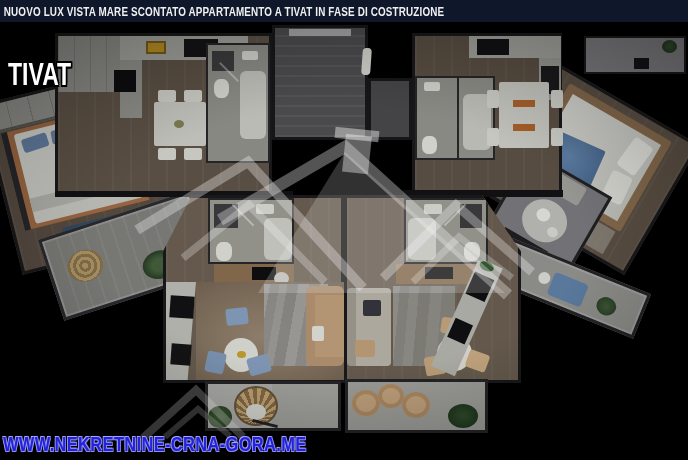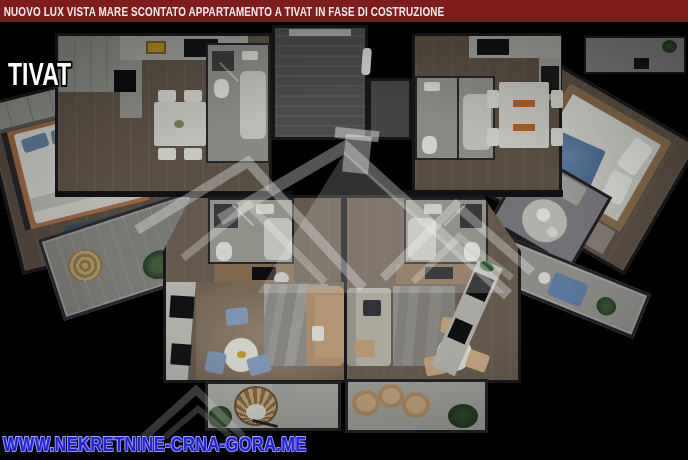--- a/index.html
+++ b/index.html
@@ -4,21 +4,21 @@
 <style>
   html,body{margin:0;padding:0;background:#000;}
   .stage{position:relative;width:688px;height:460px;background:#000;overflow:hidden;
          font-family:"Liberation Sans",sans-serif;}
   .a{position:absolute;}
   .plan{position:absolute;inset:0;filter:saturate(.85) brightness(.96);}
   .wood{background-image:repeating-linear-gradient(90deg,rgba(255,255,255,.035) 0 2px,transparent 2px 18px);}
   .wall{border:3px solid #19191b;box-sizing:border-box;}
   .wall2{border:2px solid #26262a;box-sizing:border-box;}
   .glass{box-shadow:inset 0 0 0 2px rgba(225,228,235,.22);}
-  .title-bar{left:0;top:0;width:688px;height:22px;background:#7f1d1d;display:flex;align-items:center;z-index:30;}
+  .title-bar{left:0;top:0;width:688px;height:22px;background:#0f172a;display:flex;align-items:center;z-index:30;}
   .title-text{color:#f0f0f0;font-weight:700;font-size:13px;white-space:nowrap;letter-spacing:.2px;
               transform:scaleX(.76);transform-origin:left center;padding-left:5px;}
   .tivat{left:8px;top:56px;z-index:30;color:#fff;font-weight:700;font-size:32px;letter-spacing:0;
          transform:scaleX(.72);transform-origin:left top;
          text-shadow:2px 2px 0 #000,-2px -2px 0 #000,2px -2px 0 #000,-2px 2px 0 #000,0 2px 0 #000,2px 0 0 #000,0 -2px 0 #000,-2px 0 0 #000;}
   .url{left:3px;top:432px;z-index:30;color:#2222d8;font-weight:700;font-size:21px;white-space:nowrap;
        transform:scaleX(.78);transform-origin:left top;letter-spacing:.5px;
        text-shadow:1px 1px 0 #8d8df0,-1px -1px 0 #a8a8ff,-1px 1px 0 #8888ea,1px -1px 0 #8888ea,2px 3px 3px #000;}
   .vignette{position:absolute;inset:0;z-index:20;pointer-events:none;
      background:radial-gradient(115% 95% at 50% 52%,rgba(0,0,0,0) 30%,rgba(0,0,0,.30) 62%,rgba(0,0,0,.60) 88%,rgba(0,0,0,.80) 100%);}

